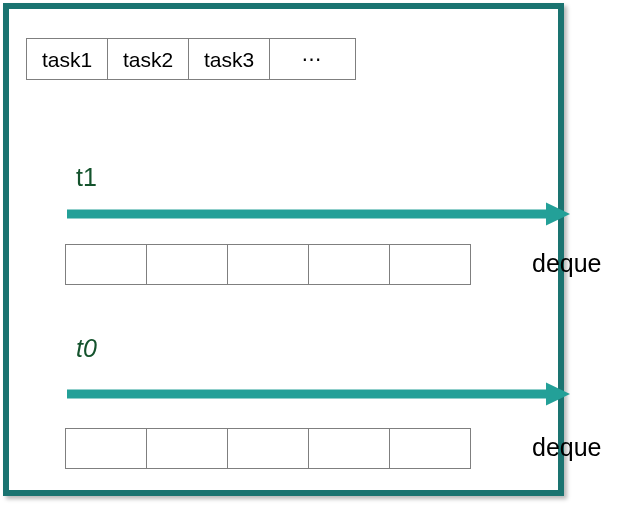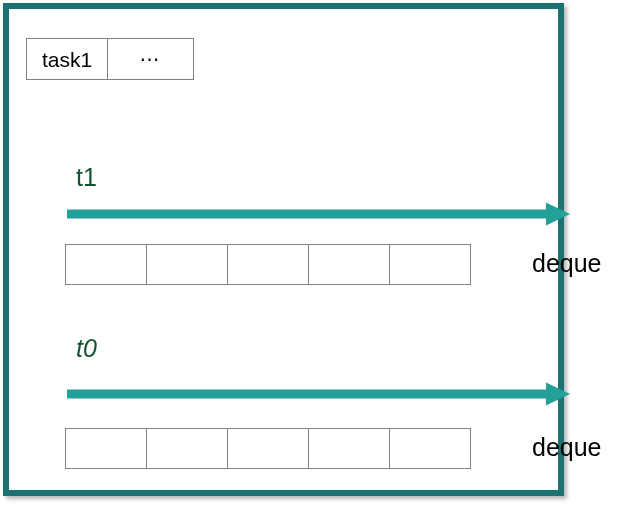--- a/index.html
+++ b/index.html
@@ -100,20 +100,22 @@
   #deque-caption-t1 { left: 475px; top: 242px; }
   #deque-caption-t0 { left: 475px; top: 426px; }
 </style>
 </head>
 <body>
 
 <div id="slide-frame">
 
   <div class="cell-row" id="task-row">
     <div class="cell">task1</div>
+    <div class="cell">task2</div>
+    <div class="cell">task3</div>
     <div class="cell ellipsis-cell">⋯</div>
   </div>
 
   <div class="thread-label" id="thread-label-t1">t1</div>
 
   <div class="arrow" id="arrow-t1">
     <svg width="504" height="24" viewBox="0 0 504 24" xmlns="http://www.w3.org/2000/svg">
       <path d="M0 7.5 L479 7.5 L479 0.5 L503 12 L479 23.5 L479 16.5 L0 16.5 Z" fill="#23a098"></path>
     </svg>
   </div>

